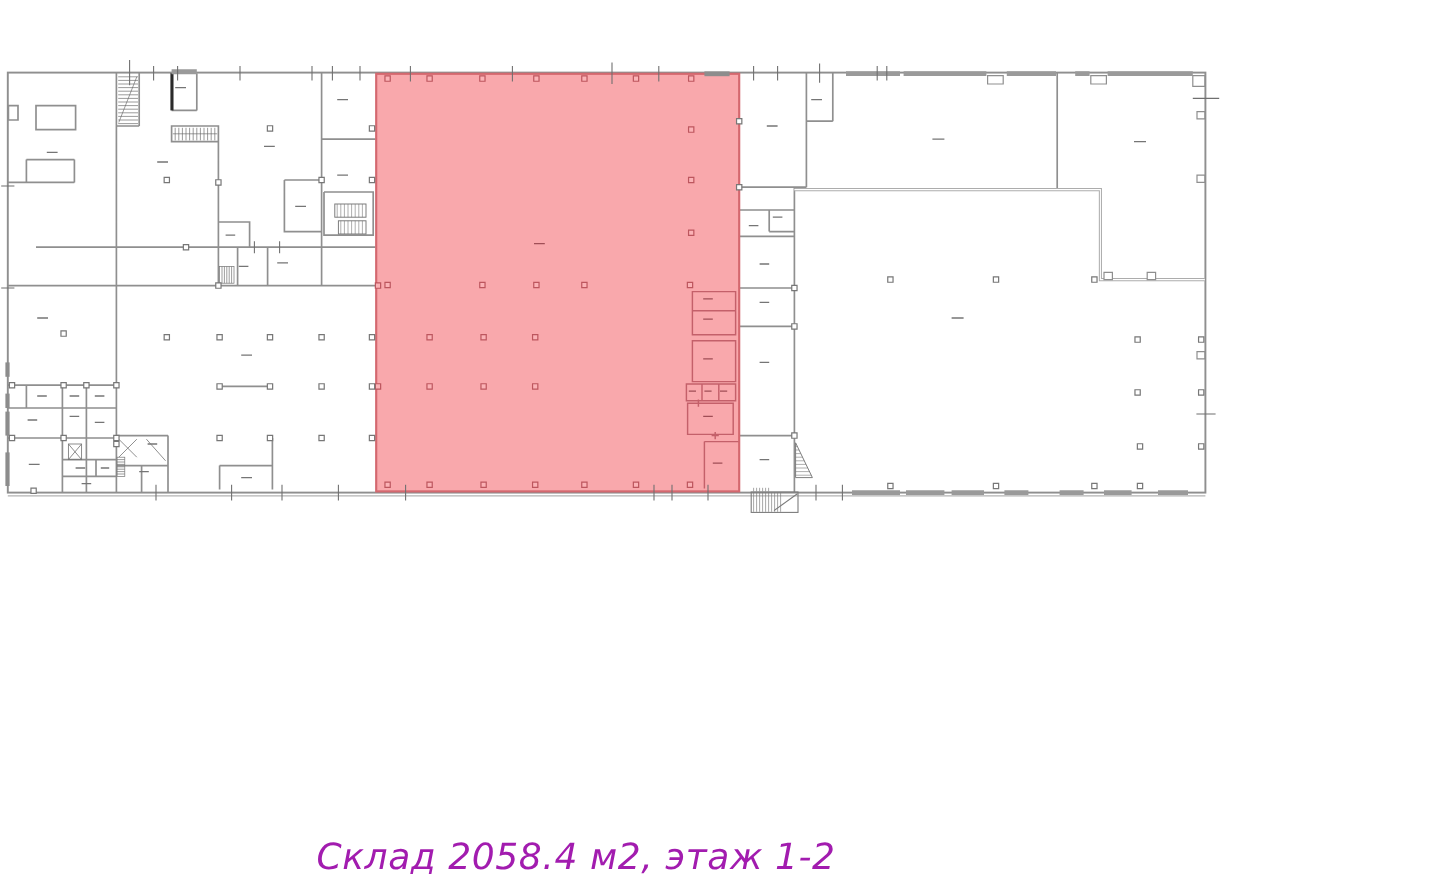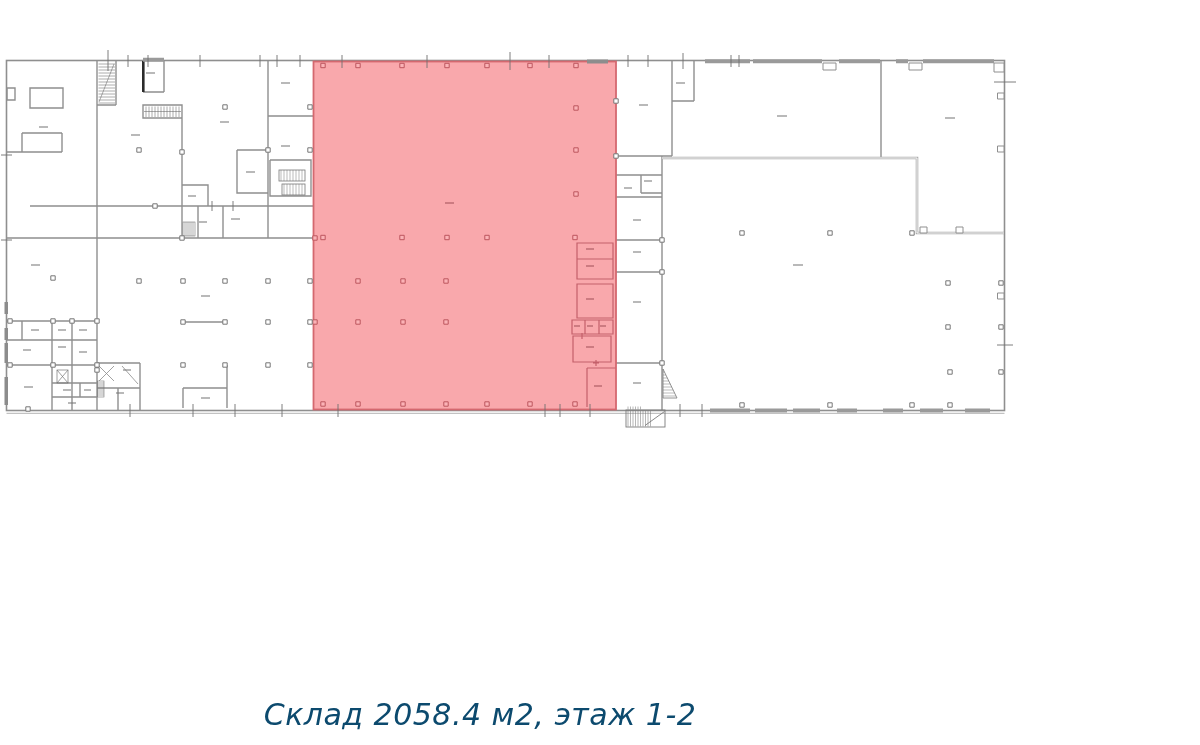--- a/index.html
+++ b/index.html
@@ -1,20 +1,20 @@
 <!DOCTYPE html>
 <html><head>
 <meta charset="utf-8">
 <style>
   html,body{margin:0;padding:0;background:#ffffff;}
   .stage{position:relative;width:1200px;height:745px;background:#ffffff;overflow:hidden;
          font-family:"DejaVu Sans","Liberation Sans",sans-serif;}
   .plan-svg{position:absolute;left:0;top:0;}
   .caption{position:absolute;left:210px;top:697px;width:540px;text-align:center;
-           font-style:italic;font-size:30px;letter-spacing:0.5px;color:#0c4a6e;
+           font-style:italic;font-size:30px;letter-spacing:0.5px;color:#a21caf;
            font-family:"DejaVu Sans","Liberation Sans",sans-serif;white-space:nowrap;}
 </style>
 </head>
 <body>
 
 <div class="stage">
 
 <svg class="plan-svg" width="1200" height="745" viewBox="0 0 1200 745">
 
   <g fill="none" stroke="#8F8F8F" stroke-width="1.6">

